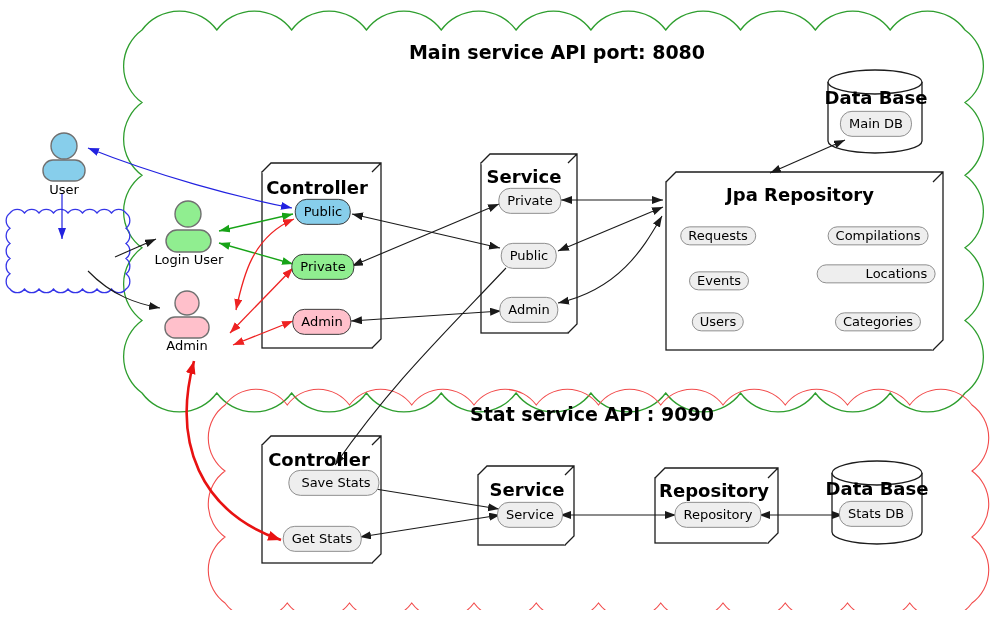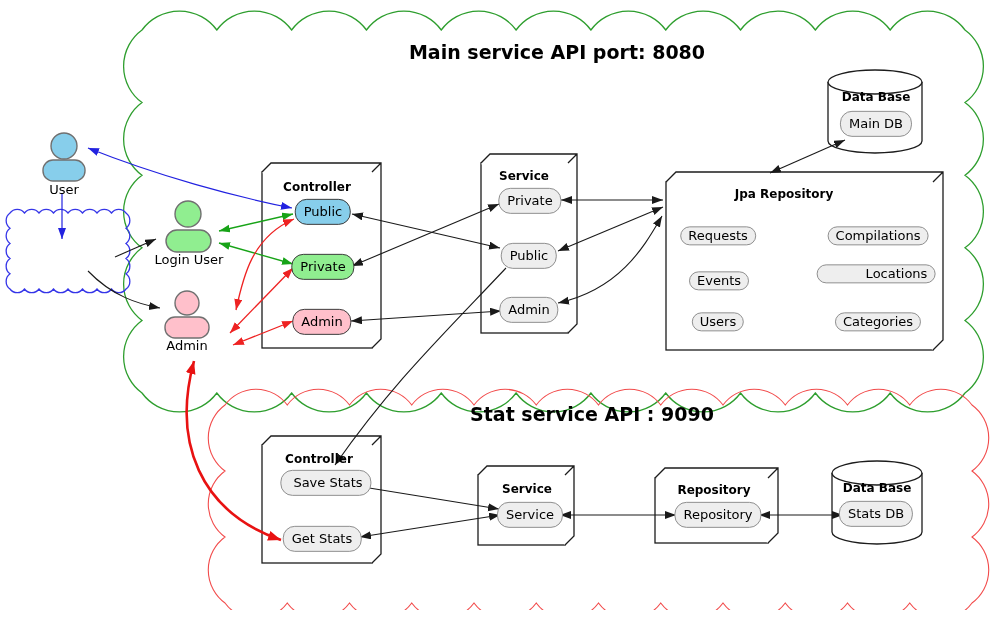--- a/index.html
+++ b/index.html
@@ -2,21 +2,21 @@
 <html><head>
 <meta charset="utf-8">
 <style>
   html,body{margin:0;padding:0;background:#fff;}
   .stage{position:relative;width:1000px;height:610px;background:#fff;
          font-family:"DejaVu Sans","Liberation Sans",sans-serif;color:#000;overflow:hidden;}
   svg.bg{position:absolute;left:0;top:0;width:1000px;height:621px;}
   .abs{position:absolute;transform:translate(-50%,-50%);white-space:nowrap;}
   .cloud-title{font-weight:bold;font-size:19px;}
   .gw-title{font-weight:bold;font-size:22px;letter-spacing:.5px;}
-  .node-title{font-weight:bold;font-size:12px;}
+  .node-title{font-weight:bold;font-size:18px;}
   .actor-label{font-size:13px;}
   .chip{position:absolute;transform:translate(-50%,-50%);white-space:nowrap;
         font-size:13px;line-height:1.1;padding:5px 8px;border:1px solid #8f8f8f;
         background:#eee;border-radius:12px;text-align:center;}
   .chip.sm{padding:1.5px 7px;}
   .chip.blue{background:#87ceeb;border-color:#3c3c3c;}
   .chip.green{background:#90ee90;border-color:#3c3c3c;}
   .chip.pink{background:#ffc0cb;border-color:#3c3c3c;}
   
   .cl-g{fill:none;stroke:#2e9e2e;stroke-width:1.3;}
@@ -146,33 +146,33 @@
 <div class="abs node-title" style="left:317px;top:187px;">Controller</div>
 <div class="chip blue" style="left:323px;top:212px;">Public</div>
 <div class="chip green" style="left:323px;top:267px;">Private</div>
 <div class="chip pink" style="left:322px;top:322px;">Admin</div>
 
 <div class="abs node-title" style="left:524px;top:176px;">Service</div>
 <div class="chip" style="left:530px;top:201px;">Private</div>
 <div class="chip" style="left:529px;top:256px;">Public</div>
 <div class="chip" style="left:529px;top:310px;">Admin</div>
 
-<div class="abs node-title" style="left:784px;top:194px;text-align:right;">Jpa Repository</div>
+<div class="abs node-title" style="left:800px;top:194px;text-align:right;">Jpa Repository</div>
 <div class="chip sm" style="left:718px;top:236px;">Requests</div>
 <div class="chip sm" style="left:878px;top:236px;">Compilations</div>
 <div class="chip sm" style="left:719px;top:281px;">Events</div>
 <div class="chip sm" style="left:876px;top:274px;padding-left:48px;">Locations</div>
 <div class="chip sm" style="left:718px;top:322px;">Users</div>
 <div class="chip sm" style="left:878px;top:322px;">Categories</div>
 
 <div class="abs node-title" style="left:876px;top:97px;">Data Base</div>
 <div class="chip" style="left:876px;top:124px;">Main DB</div>
 
 <div class="abs node-title" style="left:319px;top:459px;">Controller</div>
-<div class="chip" style="left:326px;top:483px;padding-left:12px;">Save Stats</div>
+<div class="chip" style="left:334px;top:483px;padding-left:12px;">Save Stats</div>
 <div class="chip" style="left:322px;top:539px;">Get Stats</div>
 
 <div class="abs node-title" style="left:527px;top:489px;">Service</div>
 <div class="chip" style="left:530px;top:515px;">Service</div>
 
 <div class="abs node-title" style="left:714px;top:490px;">Repository</div>
 <div class="chip" style="left:718px;top:515px;">Repository</div>
 
 <div class="abs node-title" style="left:877px;top:488px;">Data Base</div>
 <div class="chip" style="left:876px;top:514px;">Stats DB</div>

